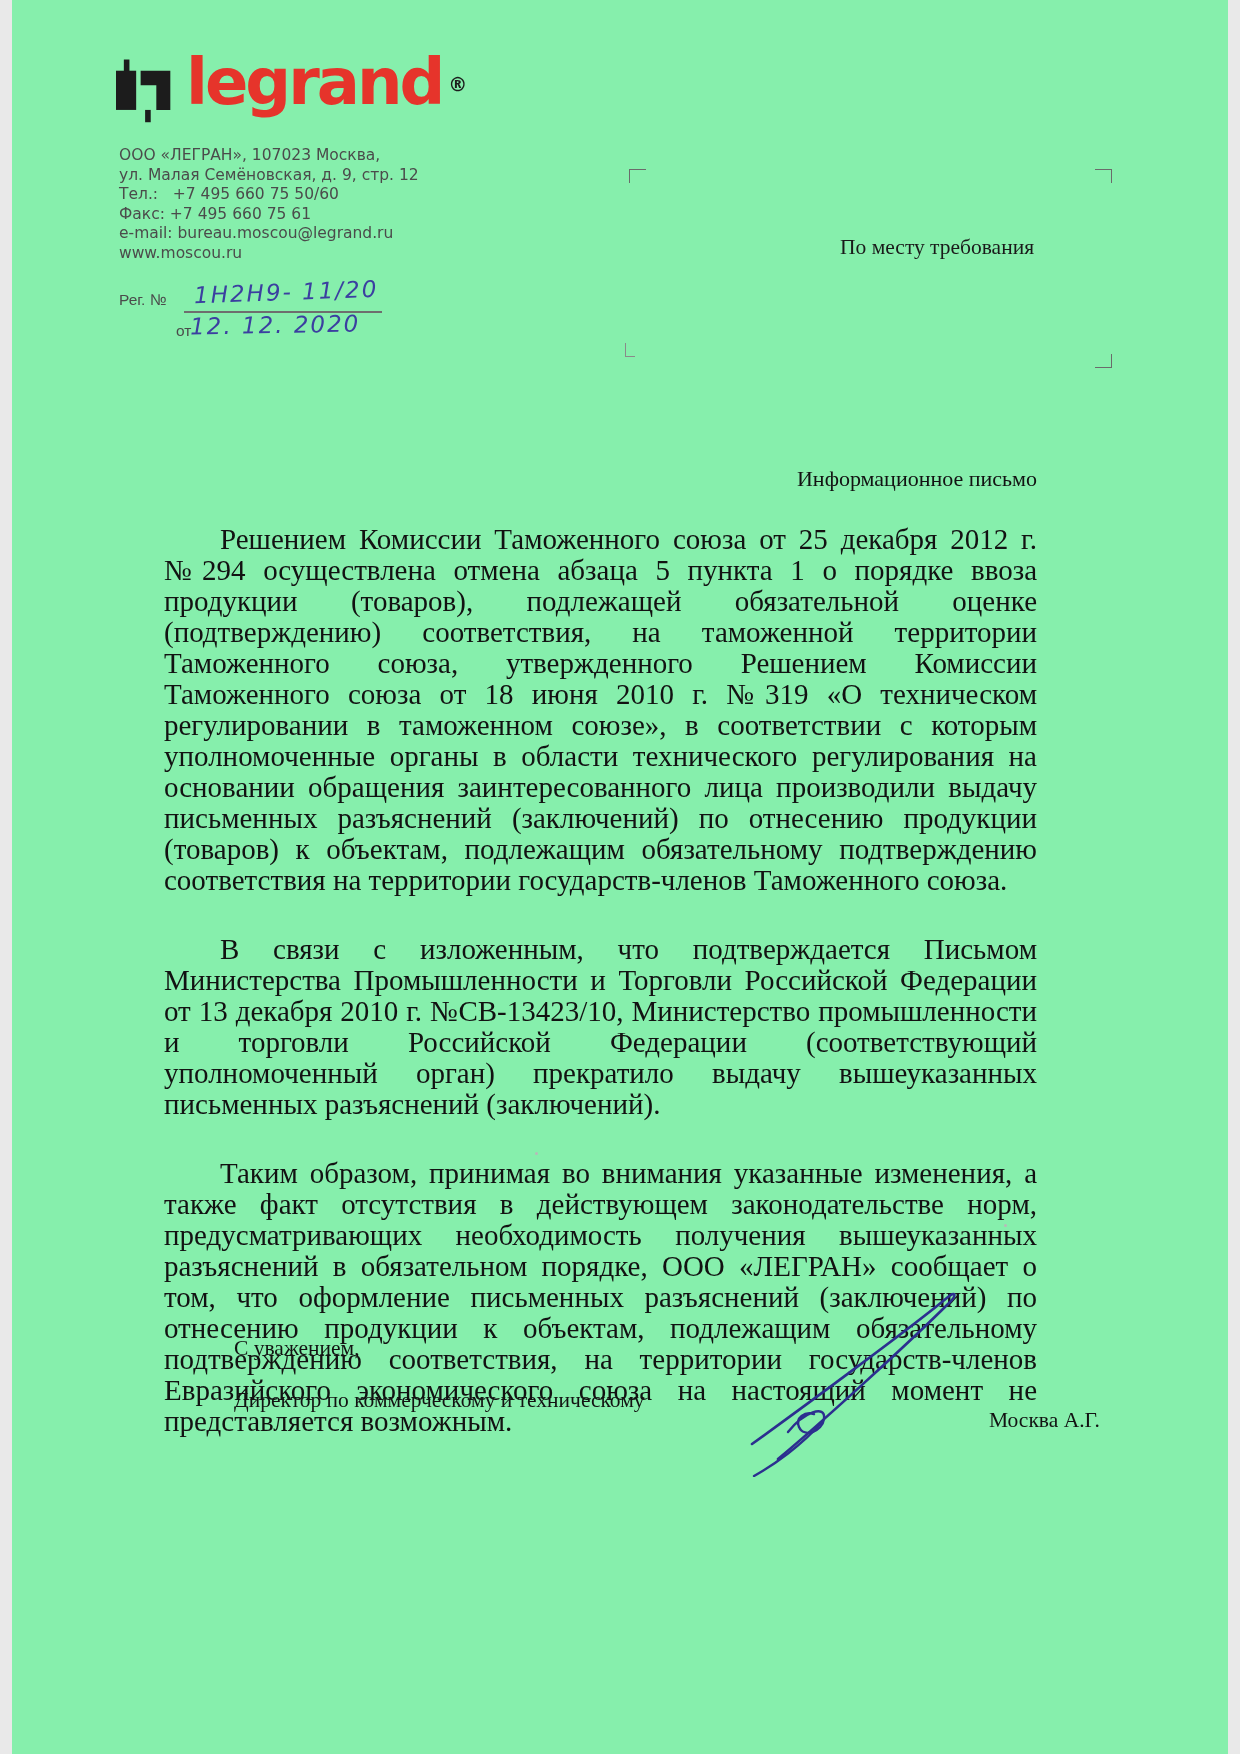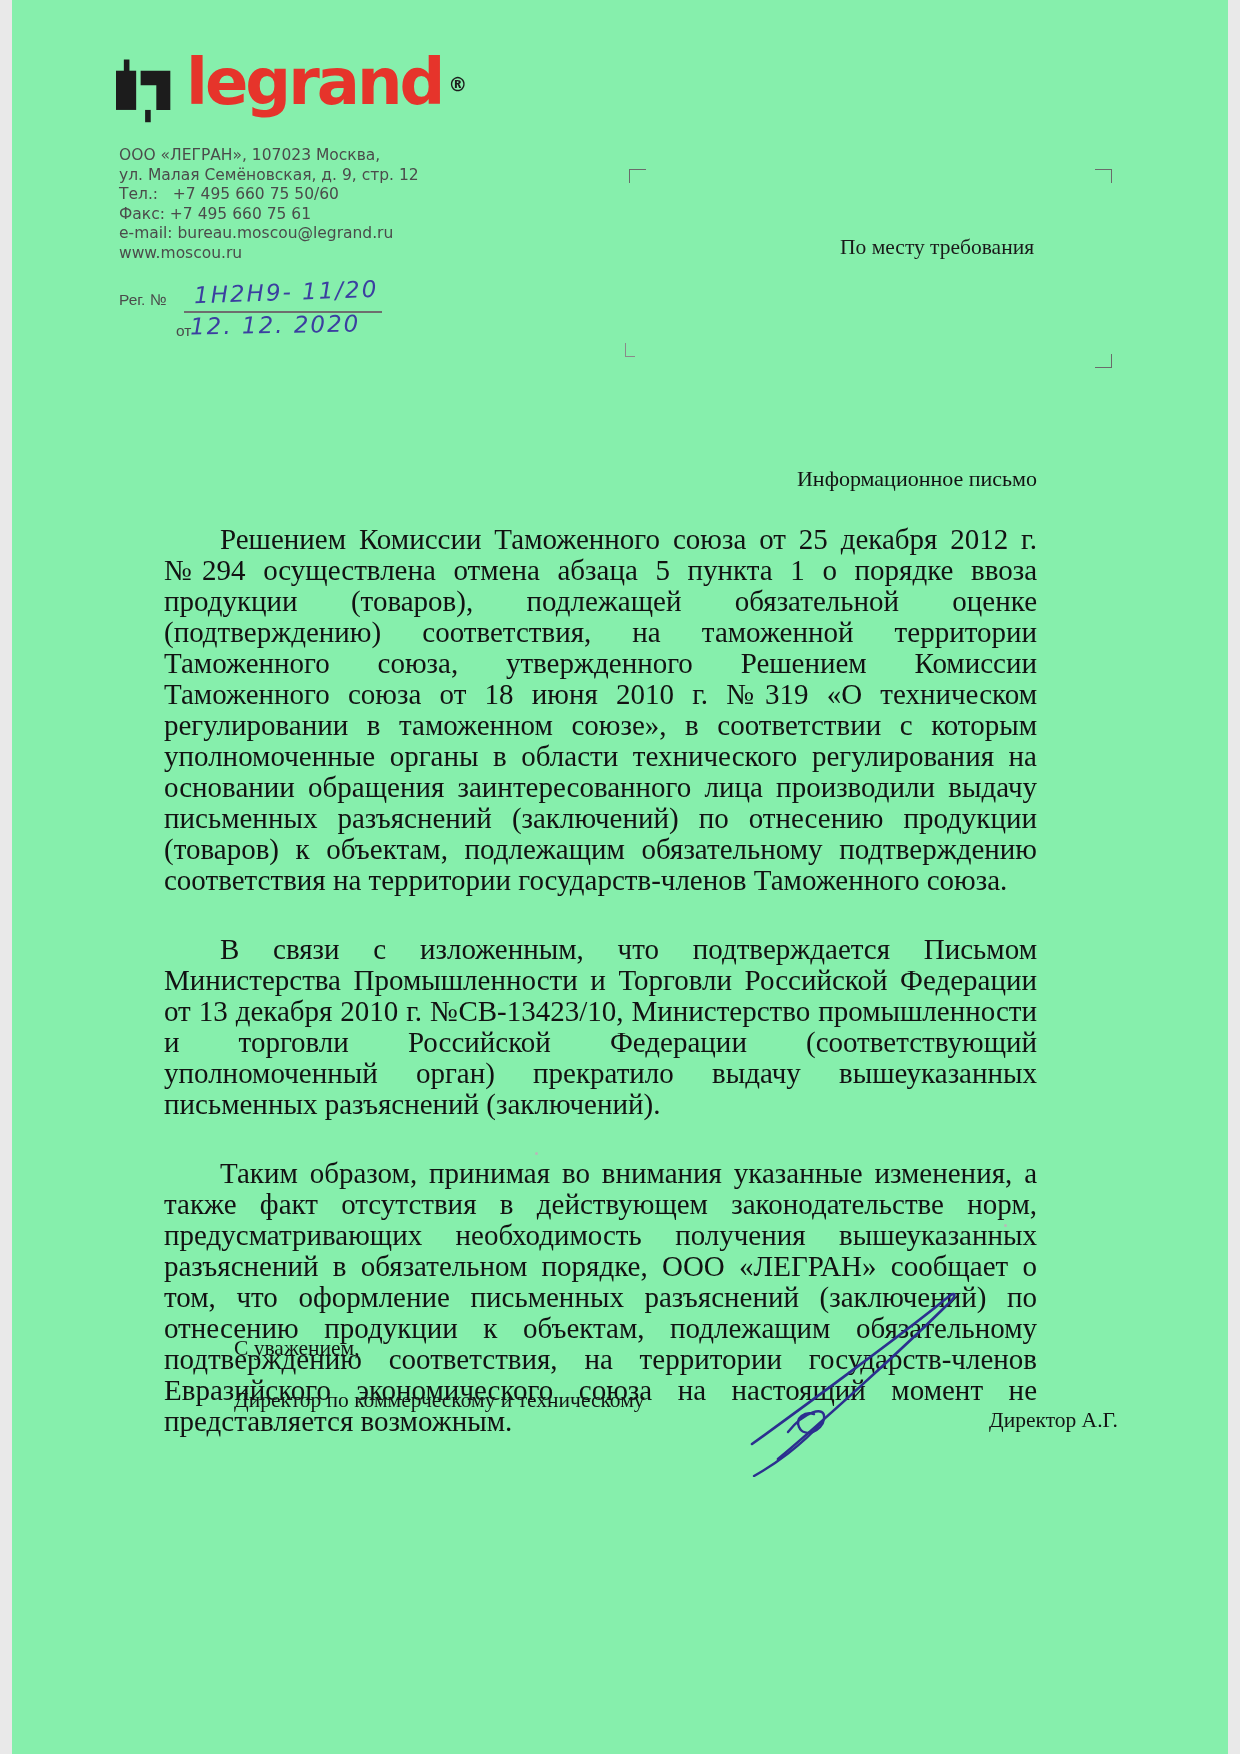--- a/index.html
+++ b/index.html
@@ -125,17 +125,17 @@
   <div class="signer-title">
     <div>Директор по коммерческому и техническому</div>
   </div>
 
   <svg class="signature" width="240" height="195" viewBox="0 0 240 195" fill="none" aria-hidden="true">
     <path d="M 14,162 C 64,126 178,42 210,15 C 217,9 219,13 212,20 C 172,60 82,142 40,177" stroke="#2c2f8f" stroke-width="2.6" stroke-linecap="round"></path>
     <path d="M 50,150 C 66,130 88,122 86,137 C 84,150 66,156 61,145 C 57,136 67,129 76,132" stroke="#2c2f8f" stroke-width="2.4" stroke-linecap="round"></path>
     <path d="M 84,140 C 64,163 36,183 16,194" stroke="#2c2f8f" stroke-width="2.4" stroke-linecap="round"></path>
   </svg>
 
-  <div class="signer-name">Директор А.Г.</div>
+  <div class="signer-name">Москва А.Г.</div>
 
   <div class="noise-dot" style="left:523px;top:1152px;"></div>
   <div class="noise-dot" style="left:992px;top:1224px;"></div>
 </div>
 
 </body></html>

